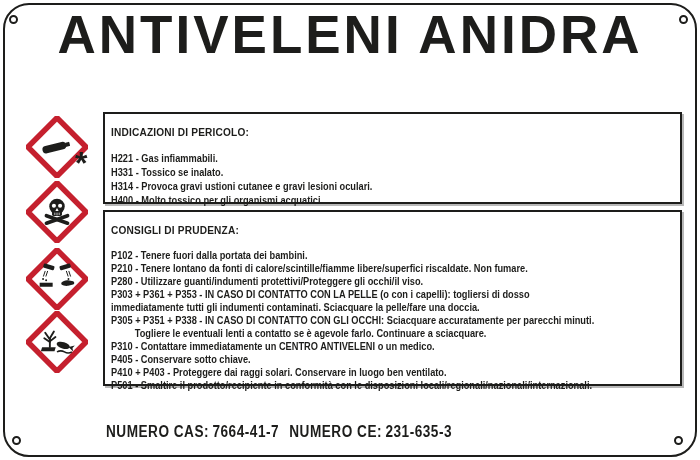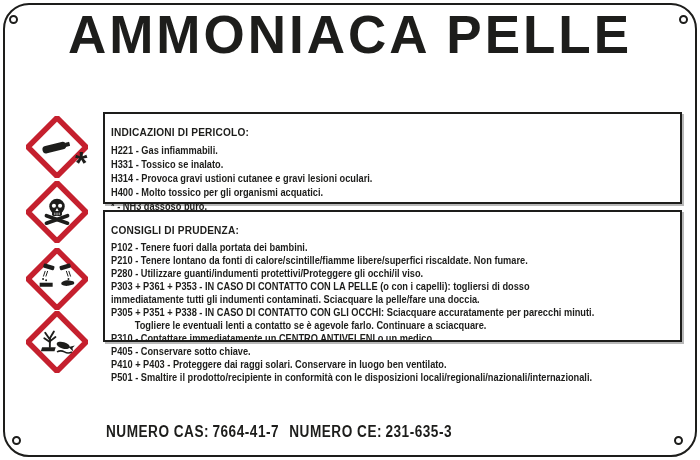--- a/index.html
+++ b/index.html
@@ -13,23 +13,23 @@
   .hole.bl { left:12px; top:436px; }
   .hole.br { left:674px; top:436px; }
   .title { position:absolute; top:8px; left:0; right:0; text-align:center;
            font-size:53px; line-height:54px; font-weight:bold; letter-spacing:3px; white-space:nowrap; }
   .picto { position:absolute; left:26px; width:62px; height:62px; }
   .picto.p1 { top:116px; } .picto.p2 { top:181px; } .picto.p3 { top:248px; } .picto.p4 { top:311px; }
   .asterisk { position:absolute; left:75px; top:147px; font-size:32px; font-weight:bold; line-height:32px; }
   .box { position:absolute; left:103px; width:579px; border:2px solid var(--ink); background:#fff;
          box-shadow:2px 2px 0 rgba(0,0,0,0.28); padding:4px 6px 0 6px; }
   .box.hazard { top:112px; height:92px; }
-  .box.prudenza { top:210px; height:132px; }
+  .box.prudenza { top:210px; height:176px; }
   .box h2 { font-size:11.5px; line-height:15px; font-weight:bold; letter-spacing:0.2px;margin-top:7px; }
-  .lines { margin-top:3px; }
+  .lines { margin-top:11px; }
   .hazard .tline { line-height:14px; }
   .prudenza .tline { line-height:13px; }
   .tline { font-size:10.5px; font-weight:bold; white-space:nowrap;
            transform:scaleX(0.88); transform-origin:0 50%; }
   .tline.indent { padding-left:27px; }
   .scalehead { display:inline-block; transform:scaleX(0.88); transform-origin:0 50%; white-space:nowrap; }
   .footer { position:absolute; left:106px; top:423px; font-size:16px; font-weight:bold;
             letter-spacing:0.6px; white-space:nowrap; transform:scaleX(0.85); transform-origin:0 50%; }
   .footer .gap { display:inline-block; width:12px; }
   .footer .vgap { display:inline-block; width:4px; }
@@ -38,21 +38,21 @@
 </head>
 <body>
 
 <div class="sign">
   <div class="frame"></div>
   <div class="hole tl"></div>
   <div class="hole tr"></div>
   <div class="hole bl"></div>
   <div class="hole br"></div>
 
-  <div class="title">AMMONIACA PELLE</div>
+  <div class="title">ANTIVELENI ANIDRA</div>
 
   <div class="picto p1">
     <svg viewBox="0 0 100 100" width="62" height="62">
       <path d="M50 3 L97 50 L50 97 L3 50 Z" fill="#fff" stroke="var(--ghs-red)" stroke-width="9"></path>
       <g fill="var(--ink)" transform="rotate(-14 50 50)">
         <rect x="26" y="44" width="39" height="12" rx="6"></rect>
         <rect x="64" y="46.5" width="7" height="7" rx="1"></rect>
       </g>
     </svg>
   </div>

